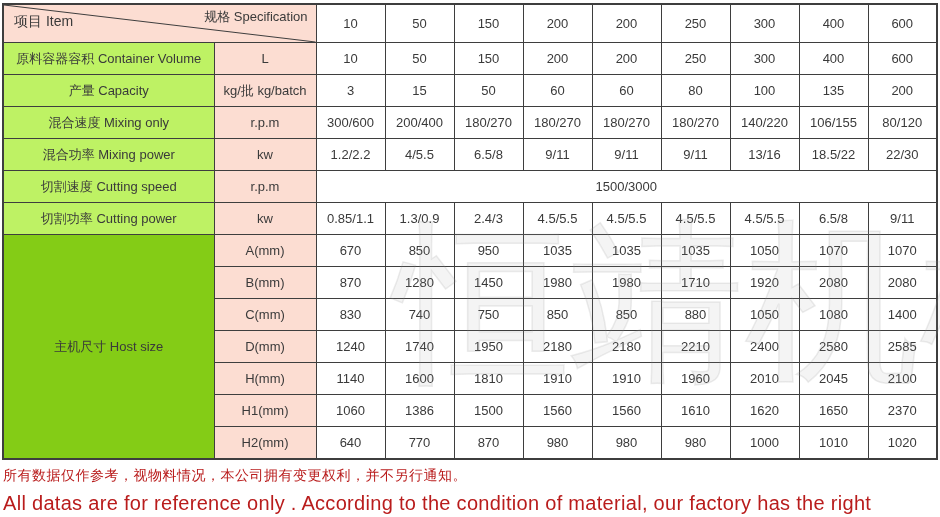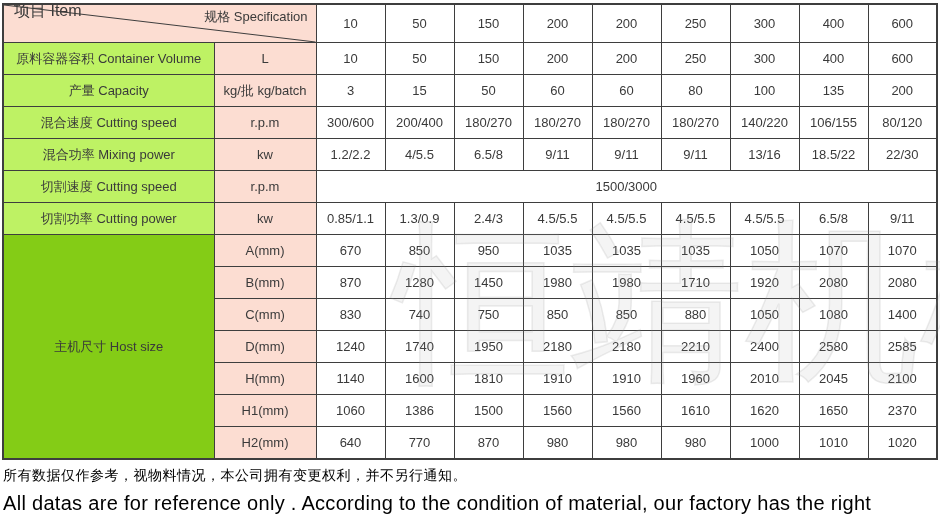--- a/index.html
+++ b/index.html
@@ -26,33 +26,33 @@
   td.rh{
     background:#bef264;text-align:left;padding-left:10px;
   }
   td.unit{background:#fcddd2;}
   td.host-label{background:#84cc16;text-align:left;padding-left:10px;}
   td.diag{
     background:#fcddd2;position:relative;padding:0;
   }
   td.diag svg{position:absolute;left:0;top:0;width:100%;height:100%;}
   .spec-lbl{position:absolute;top:3px;right:8px;font-size:13px;}
-  .item-lbl{position:absolute;bottom:20px;left:10px;font-size:16px;}
+  .item-lbl{position:absolute;bottom:11px;left:10px;font-size:14px;}
   td.merged{padding-right:140px;margin-top:27px;}
 
   .watermark{
     position:absolute;left:395px;top:215px;width:560px;
     font-size:175px;line-height:1;letter-spacing:0px;
     font-family:"DejaVu Serif","Liberation Serif",serif;
     color:rgba(150,150,150,0.10);
     -webkit-text-stroke:1.5px rgba(140,140,140,0.16);
     pointer-events:none;white-space:nowrap;z-index:5;
   }
 
-  .footer{position:absolute;left:3px;color:#000000;}
+  .footer{position:absolute;left:3px;color:#b91c1c;}
   .footer-zh{top:467px;font-size:14px;letter-spacing:0.5px;}
   .footer-en{top:492px;font-size:20px;letter-spacing:0.3px;}
 </style>
 </head>
 <body>
 
 <div class="page">
 
   <table class="spec">
     <colgroup>
@@ -111,21 +111,21 @@
       <td>50</td>
       <td>60</td>
       <td>60</td>
       <td>80</td>
       <td>100</td>
       <td>135</td>
       <td>200</td>
     </tr>
 
     <tr>
-      <td class="rh">混合速度 Cutting speed</td>
+      <td class="rh">混合速度 Mixing only</td>
       <td class="unit">r.p.m</td>
       <td>300/600</td>
       <td>200/400</td>
       <td>180/270</td>
       <td>180/270</td>
       <td>180/270</td>
       <td>180/270</td>
       <td>140/220</td>
       <td>106/155</td>
       <td>80/120</td>

